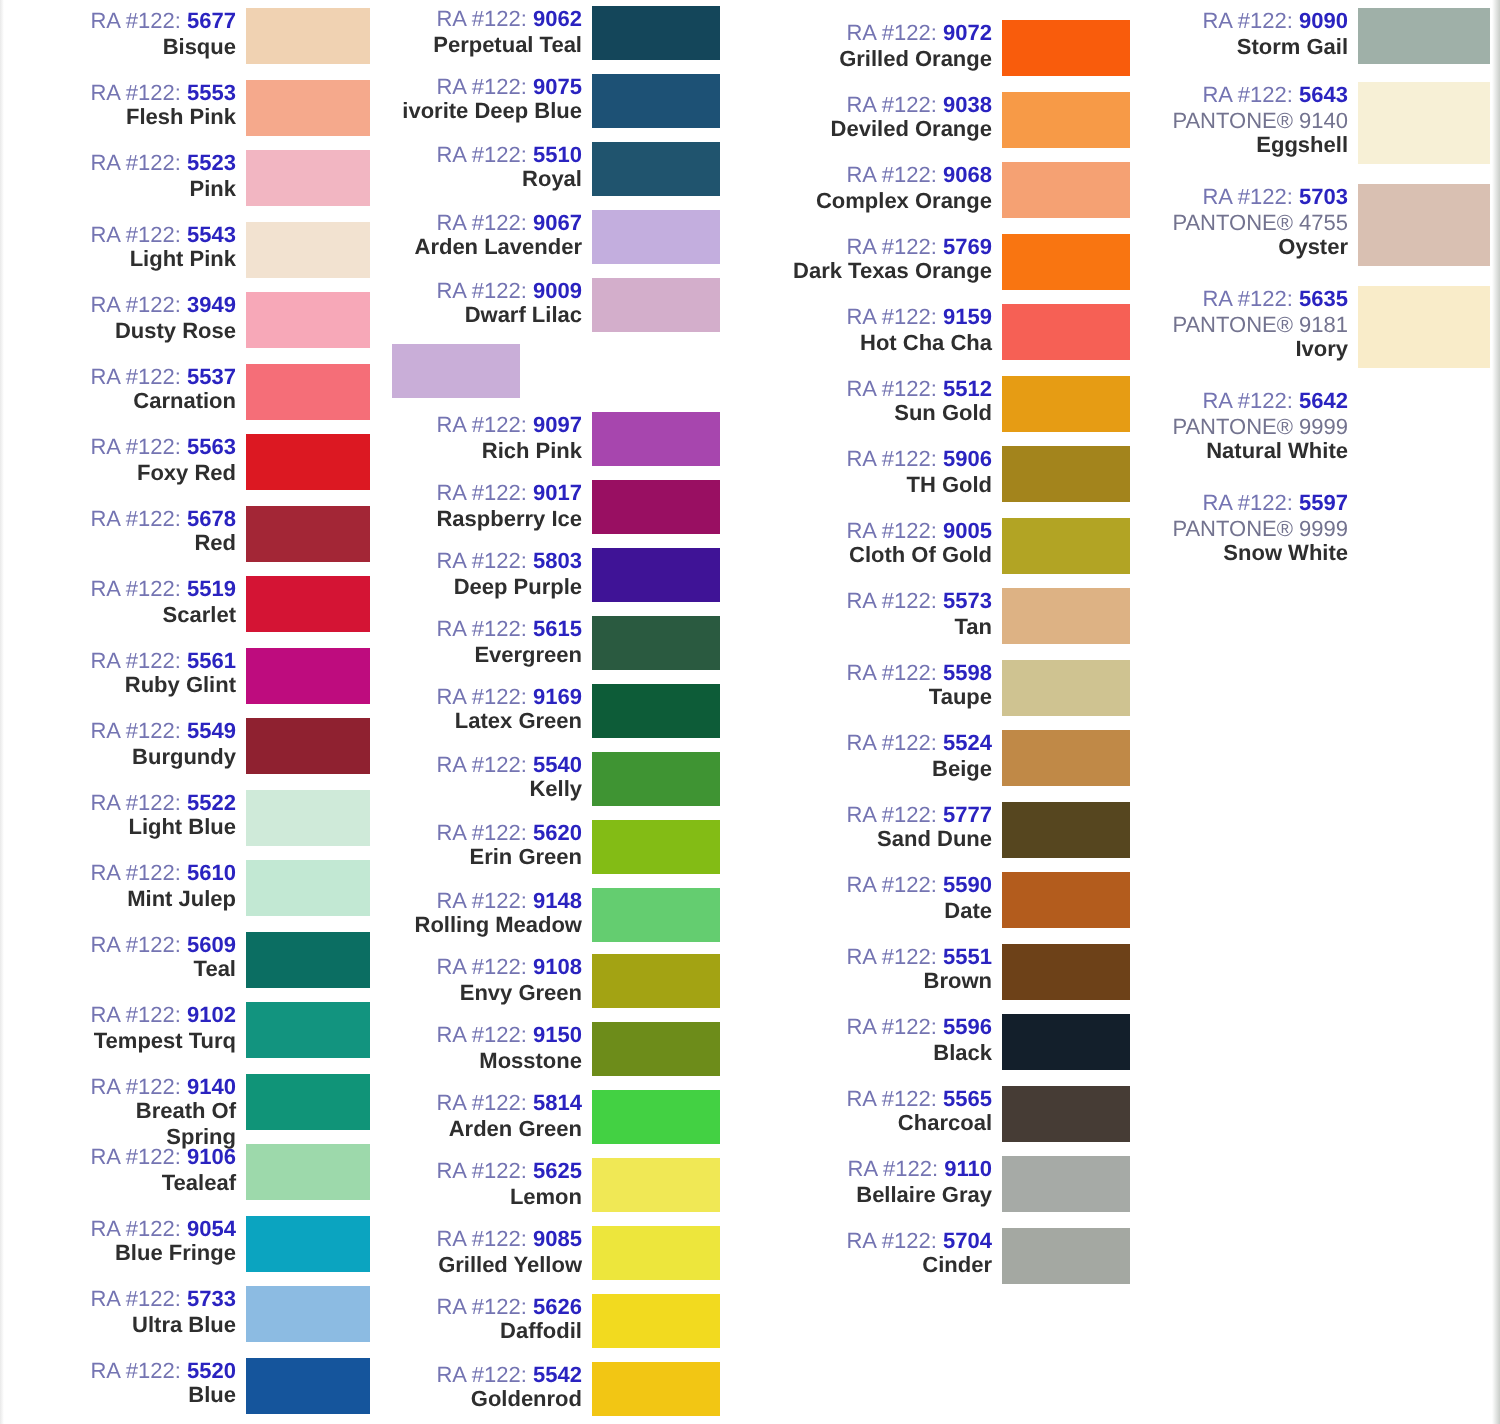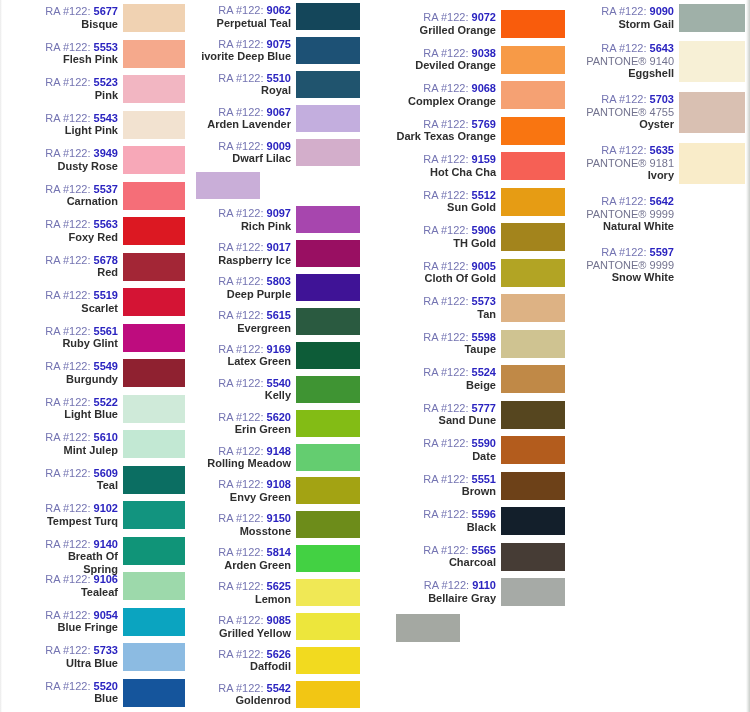--- a/index.html
+++ b/index.html
@@ -444,20 +444,24 @@
         <div class="sw" style="background: rgb(70, 60, 53);"></div>
       </div>
       <div class="row ">
         <div class="lbl">
           <div><span class="prefix">RA #122:</span>&nbsp;<span class="code">9110</span></div>
           <div class="name">Bellaire Gray</div>
         </div>
         <div class="sw" style="background: rgb(166, 170, 166);"></div>
       </div>
       <div class="row ">
+        <div class="lbl">
+          <div><span class="prefix">RA #122:</span>&nbsp;<span class="code">5704</span></div>
+          <div class="name">Cinder</div>
+        </div>
         <div class="sw" style="background: rgb(164, 168, 162);"></div>
       </div>
     </div>
   <div class="col c3">
       <div class="row row-s">
         <div class="lbl">
           <div><span class="prefix">RA #122:</span>&nbsp;<span class="code">9090</span></div>
           <div class="name">Storm Gail</div>
         </div>
         <div class="sw" style="background: rgb(159, 176, 168);"></div>

